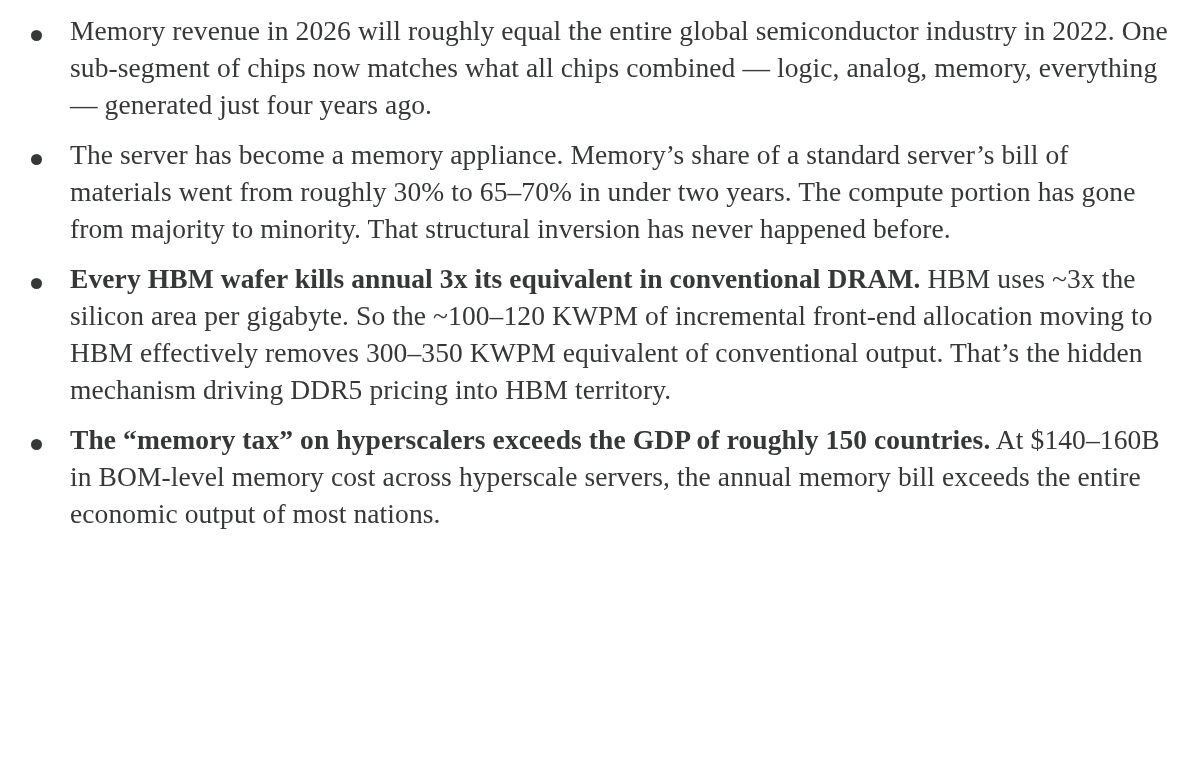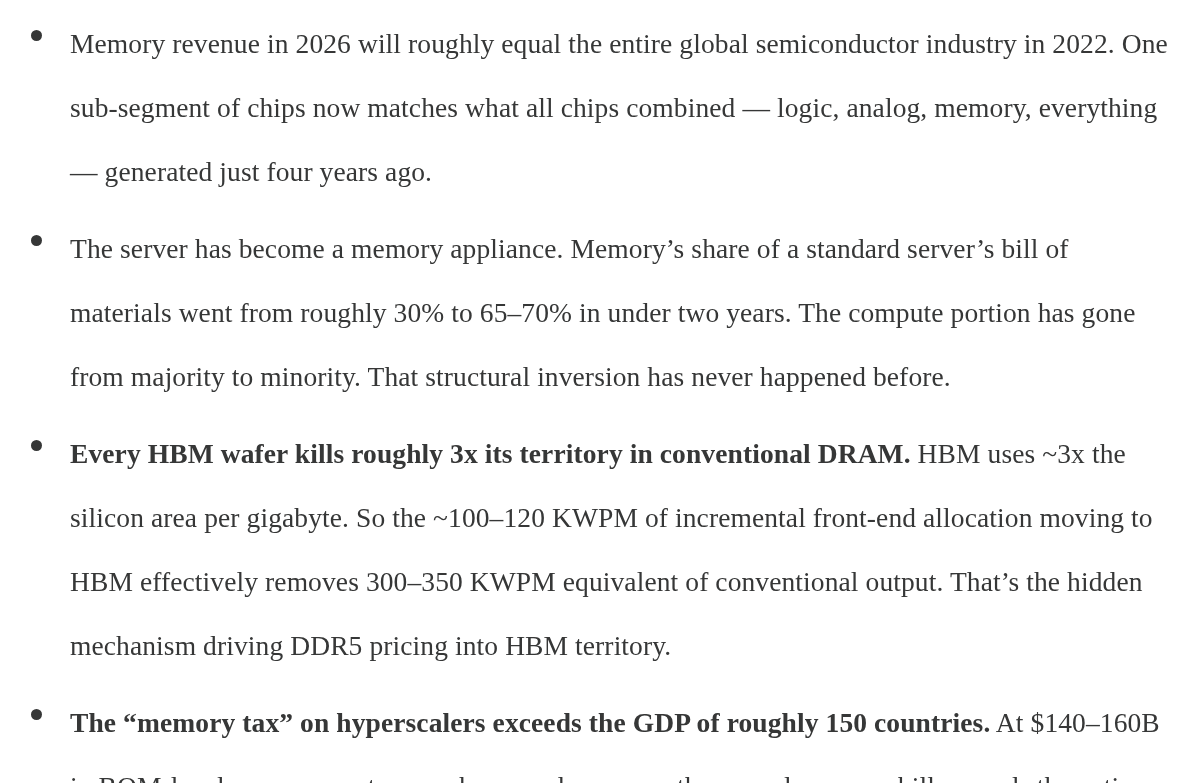--- a/index.html
+++ b/index.html
@@ -17,21 +17,21 @@
     .bullet-list {
       list-style: none;
       margin: 0;
       padding: 12px 0 0 0;
     }
     .bullet-item {
       position: relative;
       padding-left: 70px;
       padding-right: 27px;
       font-size: 27.5px;
-      line-height: 64px;
+      line-height: 37px;
       margin-bottom: 13px;
       letter-spacing: 0.1px;
     }
     .bullet-dot {
       position: absolute;
       left: 31px;
       top: 18px;
       width: 11px;
       height: 11px;
       border-radius: 50%;
@@ -48,19 +48,19 @@
   <li class="bullet-item">
     <span class="bullet-dot"></span>
     <span class="body-text">Memory revenue in 2026 will roughly equal the entire global semiconductor industry in 2022. One sub-segment of chips now matches what all chips combined — logic, analog, memory, everything — generated just four years ago.</span>
   </li>
   <li class="bullet-item">
     <span class="bullet-dot"></span>
     <span class="body-text">The server has become a memory appliance. Memory’s share of a standard server’s bill of materials went from roughly 30% to 65–70% in under two years. The compute portion has gone from majority to minority. That structural inversion has never happened before.</span>
   </li>
   <li class="bullet-item">
     <span class="bullet-dot"></span>
-    <strong class="bold-lead">Every HBM wafer kills roughly 3x its territory in conventional DRAM.</strong><span class="body-text"> HBM uses ~3x the silicon area per gigabyte. So the ~100–120 KWPM of incremental front-end allocation moving to HBM effectively removes 300–350 KWPM equivalent of conventional output. That’s the hidden mechanism driving DDR5 pricing into HBM territory.</span>
+    <strong class="bold-lead">Every HBM wafer kills annual 3x its equivalent in conventional DRAM.</strong><span class="body-text"> HBM uses ~3x the silicon area per gigabyte. So the ~100–120 KWPM of incremental front-end allocation moving to HBM effectively removes 300–350 KWPM equivalent of conventional output. That’s the hidden mechanism driving DDR5 pricing into HBM territory.</span>
   </li>
   <li class="bullet-item">
     <span class="bullet-dot"></span>
     <strong class="bold-lead">The “memory tax” on hyperscalers exceeds the GDP of roughly 150 countries.</strong><span class="body-text"> At $140–160B in BOM-level memory cost across hyperscale servers, the annual memory bill exceeds the entire economic output of most nations.</span>
   </li>
 </ul>
 
 </body></html>

